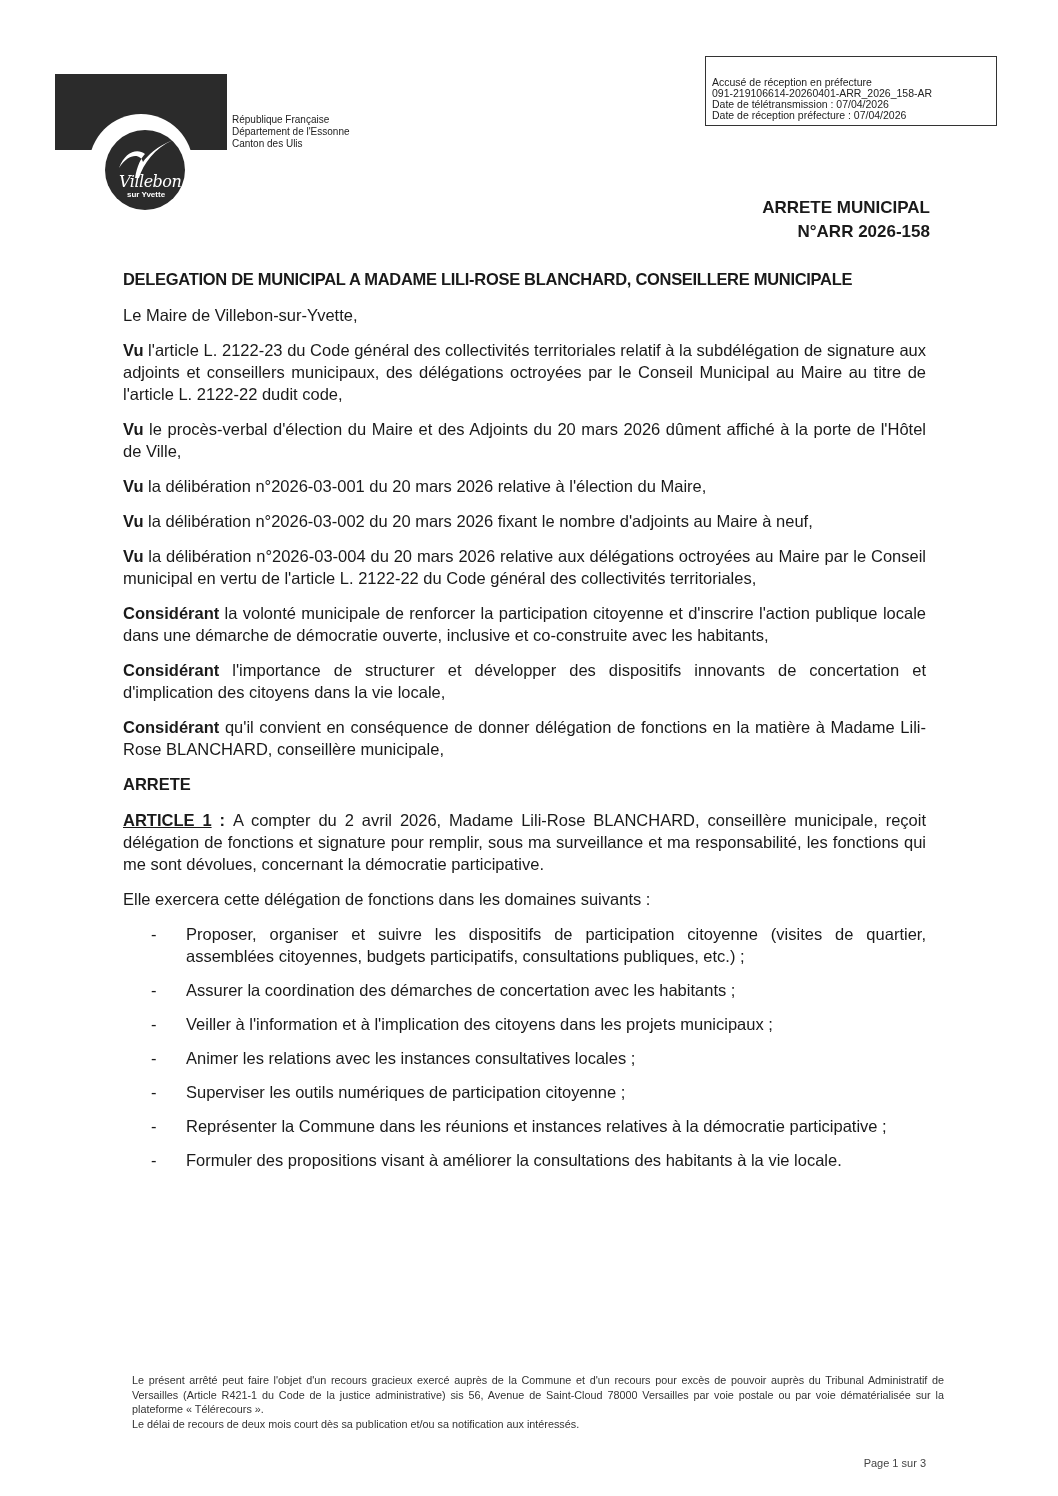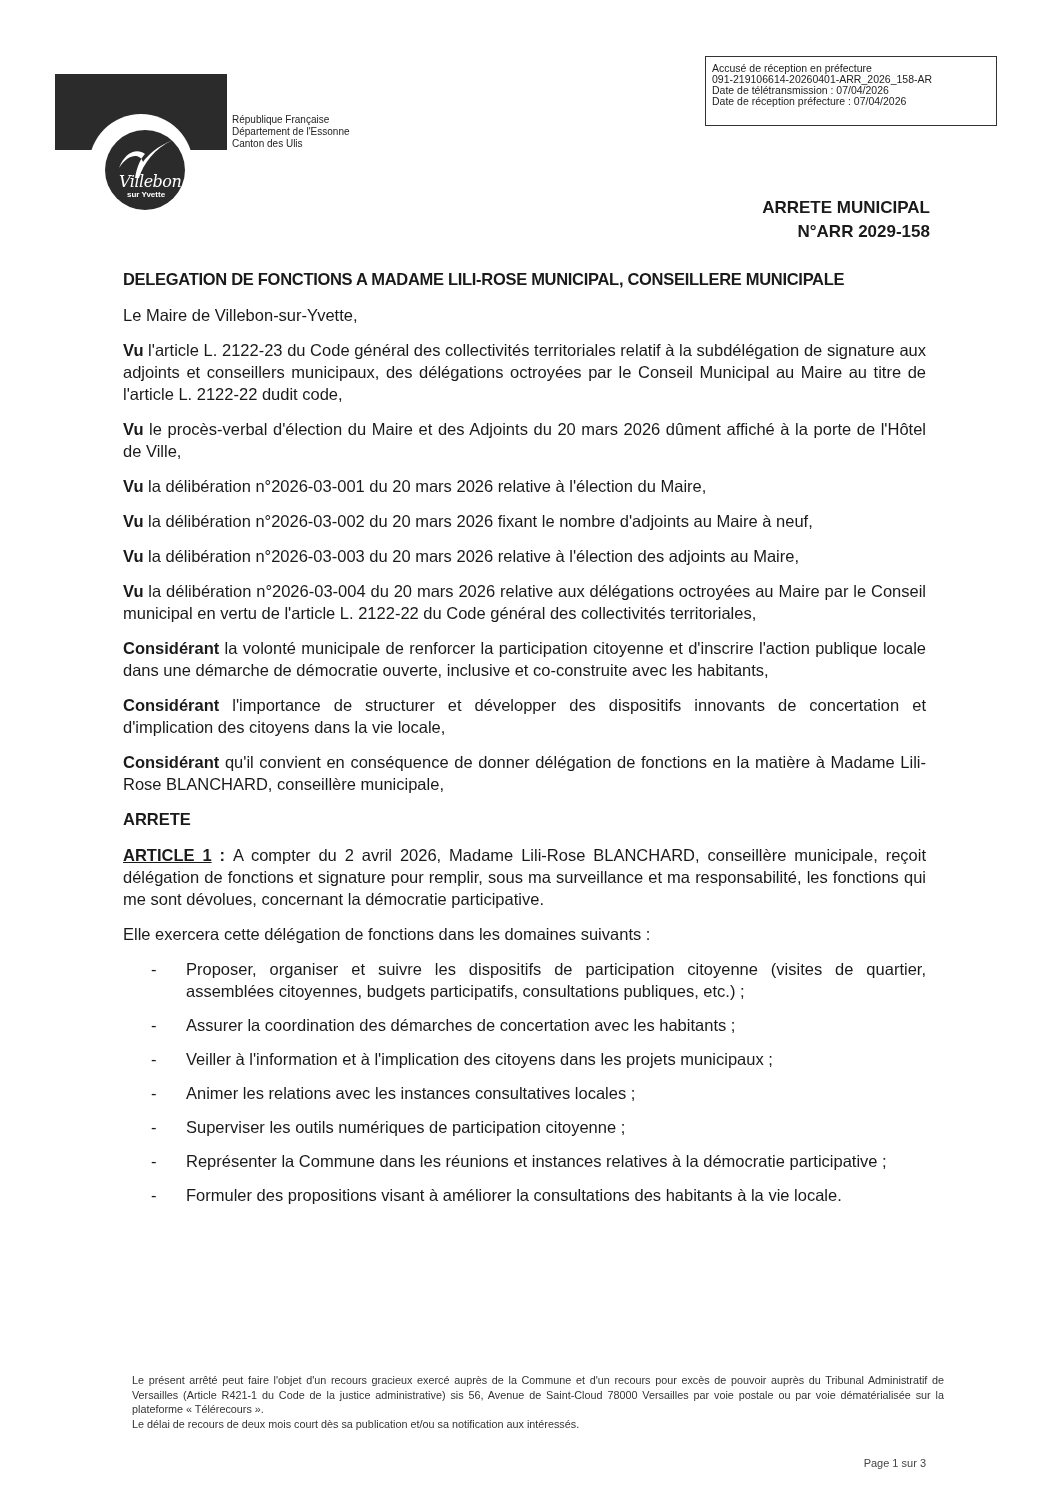--- a/index.html
+++ b/index.html
@@ -15,21 +15,21 @@
   .logo-arch { position: absolute; left: 34px; top: 40px; width: 104px; height: 104px; border-radius: 50%; background: #ffffff; }
   .logo-circle { position: absolute; left: 50px; top: 56px; width: 80px; height: 80px; border-radius: 50%; background: #2b2b2b; overflow: hidden; }
   .logo-swan { position: absolute; left: 10px; top: 8px; width: 60px; height: 44px; }
   .logo-name { position: absolute; left: 14px; top: 44px; width: 66px; color: #fff; font-family: "DejaVu Serif", serif; font-style: italic; font-size: 16px; line-height: 15px; letter-spacing: -0.5px; }
   .logo-sub { position: absolute; left: 22px; top: 60px; color: #fff; font-size: 8px; font-weight: bold; }
 
   .header-info { position: absolute; left: 232px; top: 114px; font-size: 10px; line-height: 12px; color: #222; }
   .header-info div { white-space: nowrap; }
 
   
-  .stamp { position: absolute; left: 705px; top: 56px; width: 292px; height: 70px; border: 1.5px solid #333; box-sizing: border-box; padding: 6px 0 0 6px; }
+  .stamp { position: absolute; left: 705px; top: 56px; width: 292px; height: 70px; border: 1.5px solid #333; box-sizing: border-box; padding: 20px 0 0 6px; }
   .stamp div { font-size: 10.5px; line-height: 11px; color: #222; white-space: nowrap; }
 
   .arrete-title { position: absolute; right: 128px; top: 196px; text-align: right; font-weight: bold; font-size: 17px; line-height: 24px; }
 
   .content { position: absolute; left: 123px; top: 268px; width: 803px; font-size: 16.5px; line-height: 22px; }
   .content p { margin: 0 0 13px 0; text-align: justify; }
   .content .title { font-weight: bold; font-size: 16.5px; margin-bottom: 14px; white-space: nowrap; letter-spacing: -0.3px; }
   .content b { font-weight: bold; }
   .center-title { text-align: right; font-weight: bold; margin: 2px 0 14px 0 !important; }
   .article-label { font-weight: bold; text-decoration: underline; }
@@ -66,32 +66,31 @@
 
   <div class="stamp">
     <div>Accusé de réception en préfecture</div>
     <div>091-219106614-20260401-ARR_2026_158-AR</div>
     <div>Date de télétransmission : 07/04/2026</div>
     <div>Date de réception préfecture : 07/04/2026</div>
   </div>
 
   <div class="arrete-title">
     <div>ARRETE MUNICIPAL</div>
-    <div>N°ARR 2029-158</div>
+    <div>N°ARR 2026-158</div>
   </div>
 
   <div class="content">
-    <p class="title">DELEGATION DE FONCTIONS A MADAME LILI-ROSE MUNICIPAL, CONSEILLERE MUNICIPALE</p>
+    <p class="title">DELEGATION DE MUNICIPAL A MADAME LILI-ROSE BLANCHARD, CONSEILLERE MUNICIPALE</p>
     <p>Le Maire de Villebon-sur-Yvette,</p>
 
     <p><b>Vu</b><span> l'article L. 2122-23 du Code général des collectivités territoriales relatif à la subdélégation de signature aux adjoints et conseillers municipaux, des délégations octroyées par le Conseil Municipal au Maire au titre de l'article L. 2122-22 dudit code,</span></p>
     <p><b>Vu</b><span> le procès-verbal d'élection du Maire et des Adjoints du 20 mars 2026 dûment affiché à la porte de l'Hôtel de Ville,</span></p>
     <p><b>Vu</b><span> la délibération n°2026-03-001 du 20 mars 2026 relative à l'élection du Maire,</span></p>
     <p><b>Vu</b><span> la délibération n°2026-03-002 du 20 mars 2026 fixant le nombre d'adjoints au Maire à neuf,</span></p>
-    <p><b>Vu</b><span> la délibération n°2026-03-003 du 20 mars 2026 relative à l'élection des adjoints au Maire,</span></p>
     <p><b>Vu</b><span> la délibération n°2026-03-004 du 20 mars 2026 relative aux délégations octroyées au Maire par le Conseil municipal en vertu de l'article L. 2122-22 du Code général des collectivités territoriales,</span></p>
     <p><b>Considérant</b><span> la volonté municipale de renforcer la participation citoyenne et d'inscrire l'action publique locale dans une démarche de démocratie ouverte, inclusive et co-construite avec les habitants,</span></p>
     <p><b>Considérant</b><span> l'importance de structurer et développer des dispositifs innovants de concertation et d'implication des citoyens dans la vie locale,</span></p>
     <p><b>Considérant</b><span> qu'il convient en conséquence de donner délégation de fonctions en la matière à Madame Lili-Rose BLANCHARD, conseillère municipale,</span></p>
 
     <p class="center-title">ARRETE</p>
 
     <p><span class="article-label">ARTICLE 1</span><b> : </b><span>A compter du 2 avril 2026, Madame Lili-Rose BLANCHARD, conseillère municipale, reçoit délégation de fonctions et signature pour remplir, sous ma surveillance et ma responsabilité, les fonctions qui me sont dévolues, concernant la démocratie participative.</span></p>
 
     <p>Elle exercera cette délégation de fonctions dans les domaines suivants :</p>

